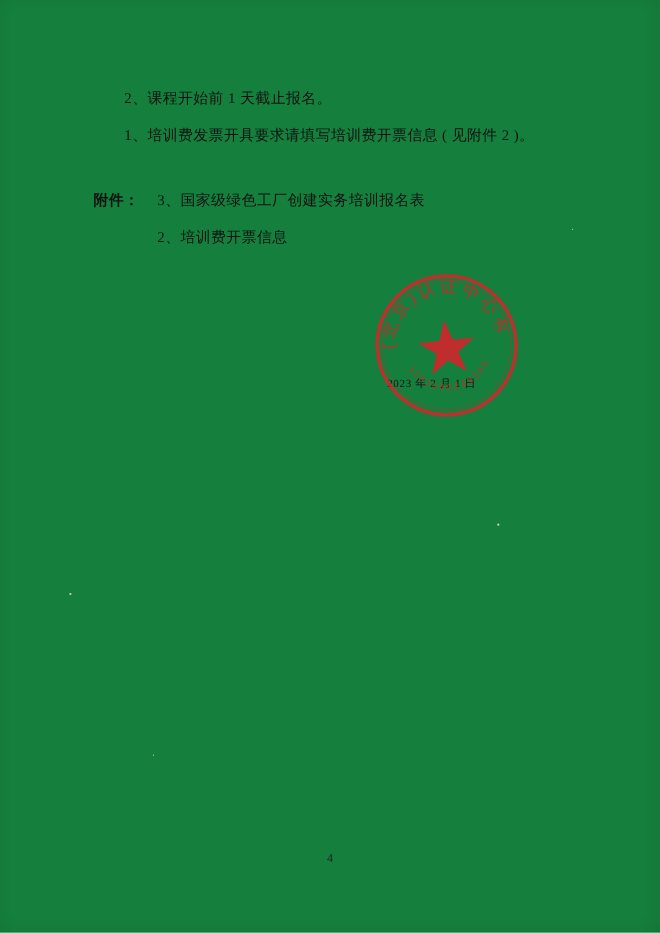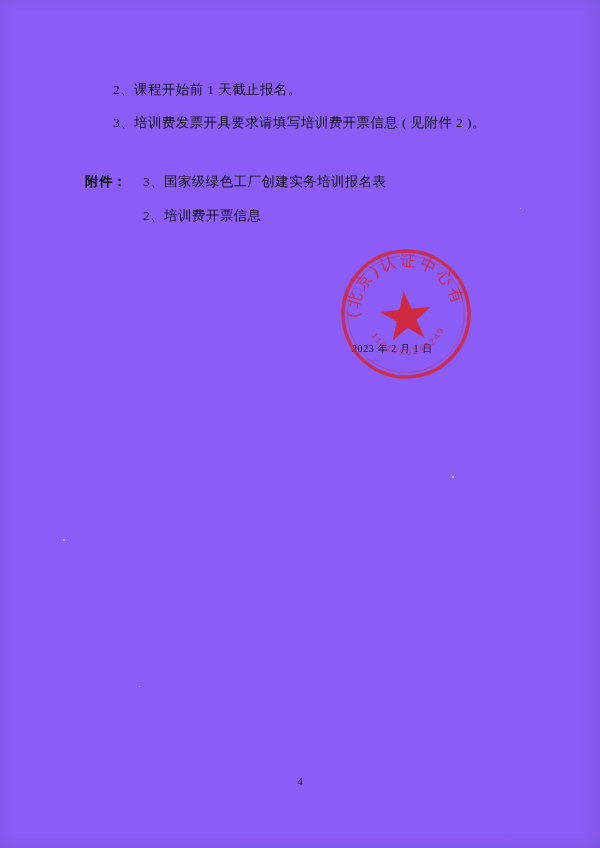--- a/index.html
+++ b/index.html
@@ -10,21 +10,21 @@
     width: 600px;
     height: 848px;
     background: #ffffff;
     font-family: "Liberation Serif", serif;
     overflow: hidden;
   }
   .page {
     position: relative;
     width: 600px;
     height: 848px;
-    background: #8b5cf6;
+    background: #15803d;
     box-sizing: border-box;
   }
   
   .page::before {
     content: "";
     position: absolute;
     inset: 0;
     background:
       linear-gradient(to right, rgba(0,0,0,0.035) 0px, rgba(0,0,0,0.0) 14px),
       linear-gradient(to left, rgba(0,0,0,0.05) 0px, rgba(0,0,0,0.0) 18px),
@@ -119,21 +119,21 @@
   .s3 { left: 139px; top: 686px; width: 1px; height: 1px; }
   .s4 { left: 520px; top: 208px; width: 1px; height: 1px; }
 </style>
 </head>
 <body>
 
 <div class="page">
   <div class="content">
 
     <div class="para p1">2、课程开始前 1 天截止报名。</div>
-    <div class="para p2">3、培训费发票开具要求请填写培训费开票信息 ( 见附件 2 )。</div>
+    <div class="para p2">1、培训费发票开具要求请填写培训费开票信息 ( 见附件 2 )。</div>
 
     <div class="attach-block">
       <div class="attach-row">
         <span class="attach-label">附件：</span>
         <span class="attach-text">3、国家级绿色工厂创建实务培训报名表</span>
       </div>
       <div class="attach-row">
         <span class="attach-indent"></span>
         <span class="attach-text">2、培训费开票信息</span>
       </div>

